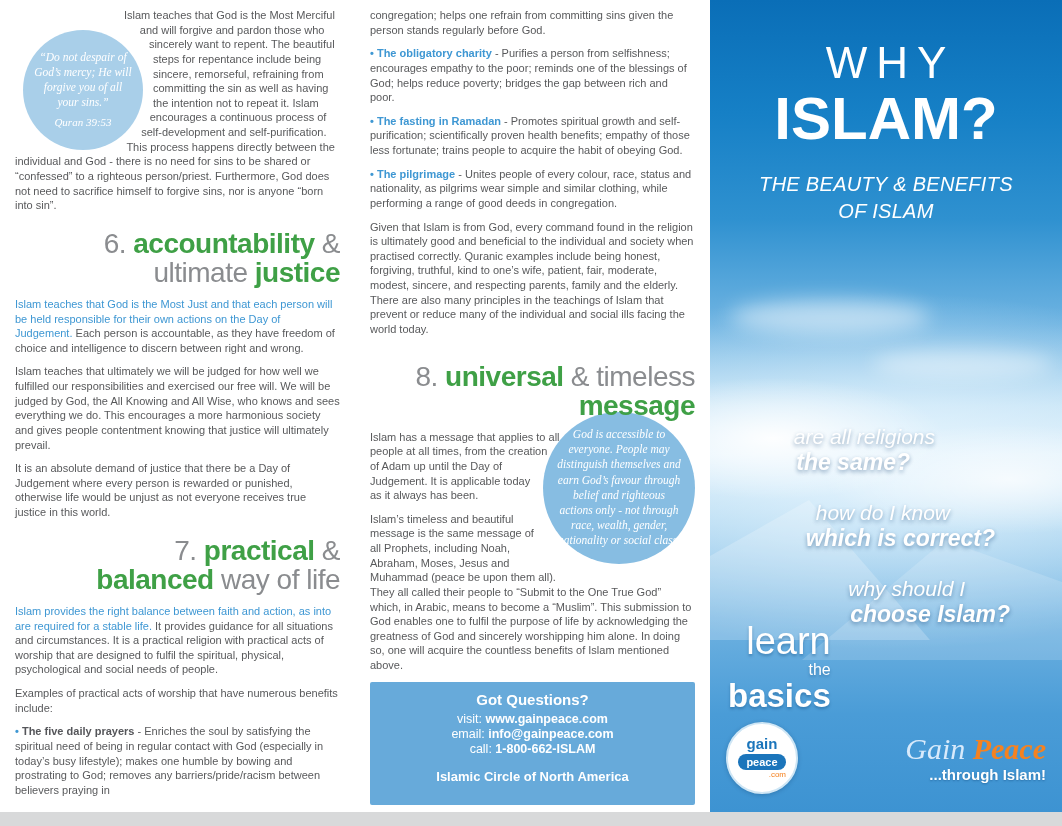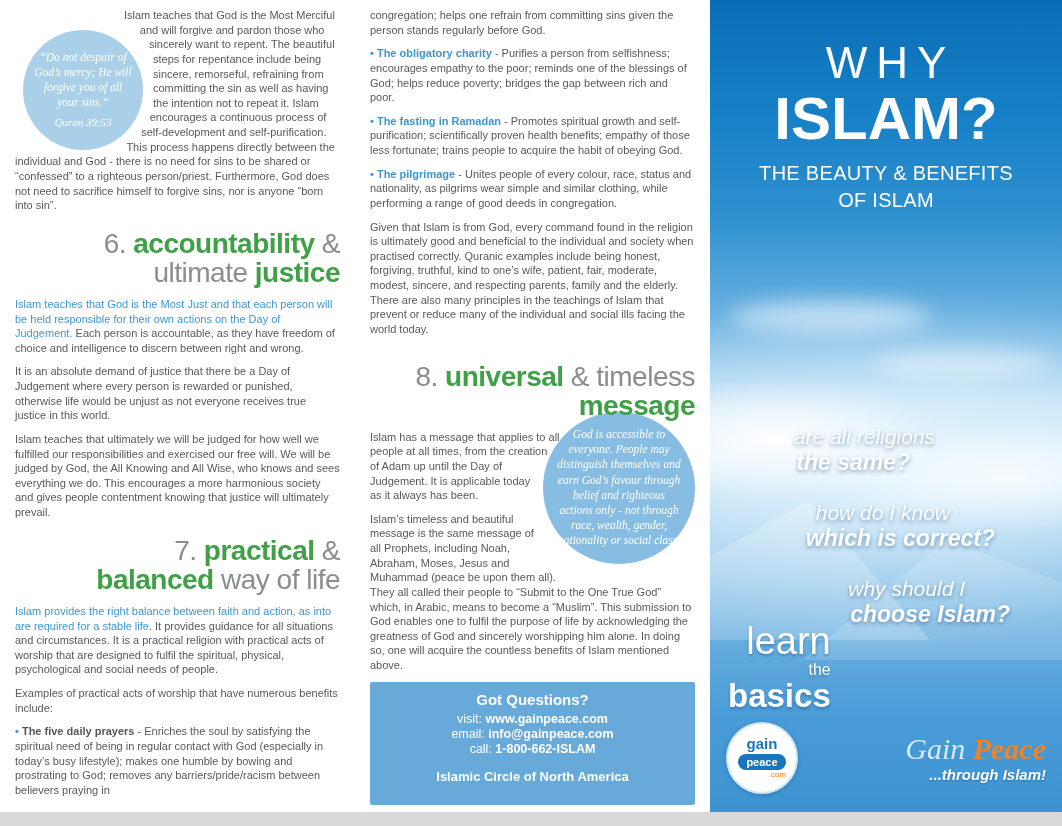--- a/index.html
+++ b/index.html
@@ -43,21 +43,21 @@
   .footer-box{margin-top:auto;margin-bottom:8px;background:#67aada;color:#fff;text-align:center;padding:9px 8px 8px 8px;clear:both;border-radius:2px;}
   .footer-box .fb-title{font-size:15px;font-weight:bold;margin:0 0 4px 0;}
   .footer-box .fb-line{font-size:12.5px;margin:1px 0;}
   .footer-box .fb-line .val{font-weight:bold;}
   .footer-box .fb-org{font-size:13px;font-weight:bold;margin-top:13px;}
 
   
   .cover-title{text-align:center;margin-top:40px;position:relative;z-index:2;}
   .why{font-size:44px;font-weight:400;letter-spacing:9px;text-indent:9px;line-height:1.05;}
   .islam{font-size:60px;font-weight:bold;line-height:1.02;margin-top:2px;}
-  .subtitle{font-size:20px;font-weight:400;line-height:1.35;margin-top:11px;letter-spacing:0.3px;}
+  .subtitle{font-size:20px;font-weight:400;line-height:1.35;margin-top:22px;letter-spacing:0.3px;font-style:italic;}
   .questions{position:absolute;top:424px;left:0;right:0;font-style:italic;text-shadow:0 2px 4px rgba(10,60,110,0.45);z-index:2;}
   .q{margin-bottom:23px;}
   .q div{text-align:right;line-height:1.2;}
   .q .l1{font-size:21px;font-weight:400;}
   .q .l2{font-size:23px;font-weight:bold;}
   .q1 .l1{margin-right:127px;} .q1 .l2{margin-right:152px;}
   .q2 .l1{margin-right:112px;padding-left:31px;} .q2 .l2{margin-right:67px;}
   .q3 .l1{margin-right:97px;}  .q3 .l2{margin-right:52px;}
   .learn{position:absolute;left:18px;top:622px;line-height:1;text-shadow:0 2px 3px rgba(10,60,110,0.35);z-index:2;}
   .learn span{display:block;text-align:right;}
@@ -67,21 +67,21 @@
 
   .brand{position:absolute;left:16px;right:16px;bottom:18px;display:flex;align-items:center;justify-content:space-between;z-index:2;}
   .logo-circle{width:68px;height:68px;background:#fff;border-radius:50%;display:flex;flex-direction:column;align-items:center;justify-content:center;border:2px solid #cfe6f5;box-shadow:0 1px 4px rgba(0,40,80,0.25);}
   .logo-gain{color:#1b75bb;font-weight:bold;font-size:15px;line-height:1.1;}
   .logo-peace{background:#1b75bb;color:#fff;font-weight:bold;font-size:11px;line-height:1.3;padding:1px 8px;border-radius:9px;margin-top:1px;}
   .logo-com{color:#f58220;font-size:8px;line-height:1.2;align-self:flex-end;margin-right:10px;}
   .brand-text{text-align:right;}
   .brand-name{font-family:"Liberation Serif",serif;font-style:italic;font-size:30px;line-height:1.05;}
   .bn-gain{color:#d8eafb;}
   .bn-peace{color:#f58220;font-weight:bold;}
-  .tagline{font-size:15px;font-weight:bold;font-style:italic;margin-top:2px;text-shadow:0 1px 2px rgba(10,60,110,0.4);}
+  .tagline{font-size:15px;font-weight:bold;margin-top:2px;text-shadow:0 1px 2px rgba(10,60,110,0.4);}
 
   
   .mountain1{position:absolute;left:0;top:500px;width:220px;height:140px;background:rgba(255,255,255,0.22);clip-path:polygon(0 100%,0 40%,45% 0,100% 100%);z-index:1;}
   .mountain2{position:absolute;right:0;top:540px;width:260px;height:120px;background:rgba(255,255,255,0.16);clip-path:polygon(0 100%,55% 0,100% 35%,100% 100%);z-index:1;}
   .cloud1{position:absolute;left:20px;top:300px;width:200px;height:34px;background:rgba(255,255,255,0.5);border-radius:50%;filter:blur(10px);z-index:1;}
   .cloud2{position:absolute;right:10px;top:350px;width:180px;height:28px;background:rgba(255,255,255,0.4);border-radius:50%;filter:blur(9px);z-index:1;}
 </style>
 </head>
 <body>
 
@@ -100,22 +100,22 @@
       <h2 class="sec">
         <span>6.</span>
         <span class="g">accountability</span>
         <span>&amp;</span>
         <span class="line2">
           <span>ultimate</span>
           <span class="g">justice</span>
         </span>
       </h2>
       <p class="body"><span class="blue">Islam teaches that God is the Most Just and that each person will be held responsible for their own actions on the Day of Judgement.</span><span> Each person is accountable, as they have freedom of choice and intelligence to discern between right and wrong.</span></p>
+      <p class="body">Islam teaches that ultimately we will be judged for how well we fulfilled our responsibilities and exercised our free will. We will be judged by God, the All Knowing and All Wise, who knows and sees everything we do. This encourages a more harmonious society and gives people contentment knowing that justice will ultimately prevail.</p>
       <p class="body">It is an absolute demand of justice that there be a Day of Judgement where every person is rewarded or punished, otherwise life would be unjust as not everyone receives true justice in this world.</p>
-      <p class="body">Islam teaches that ultimately we will be judged for how well we fulfilled our responsibilities and exercised our free will. We will be judged by God, the All Knowing and All Wise, who knows and sees everything we do. This encourages a more harmonious society and gives people contentment knowing that justice will ultimately prevail.</p>
 
       <h2 class="sec">
         <span>7.</span>
         <span class="g">practical</span>
         <span>&amp;</span>
         <span class="line2">
           <span class="g">balanced</span>
           <span>way of life</span>
         </span>
       </h2>

